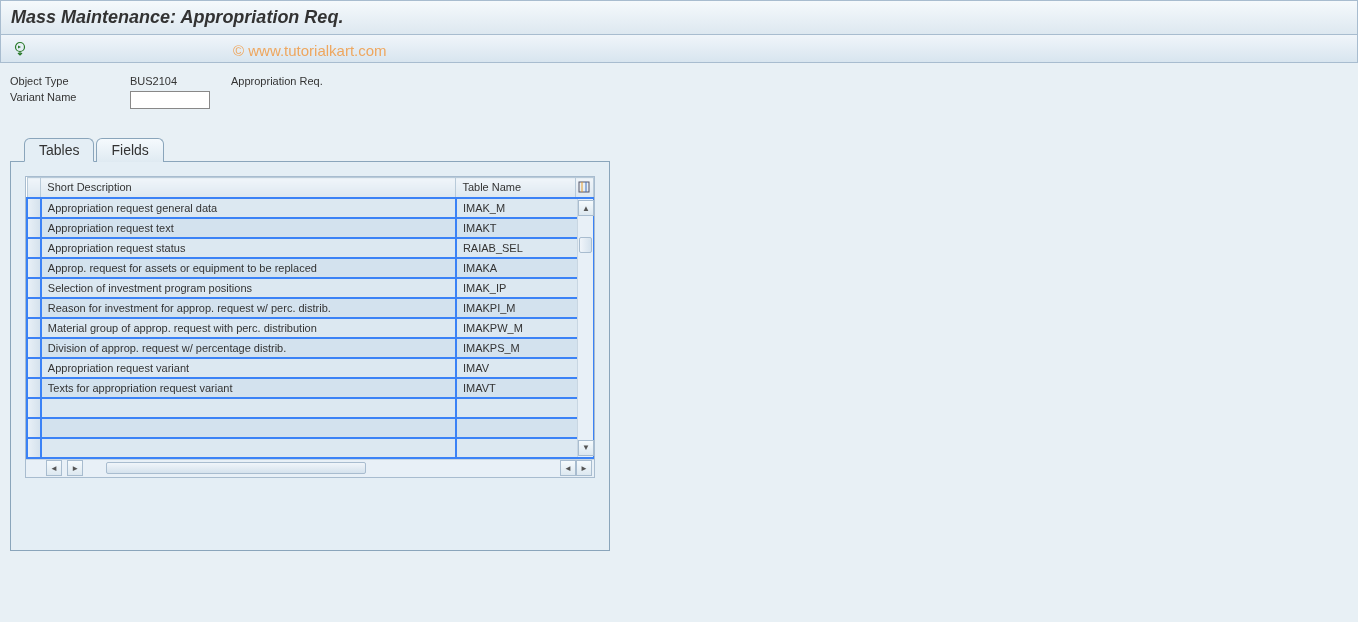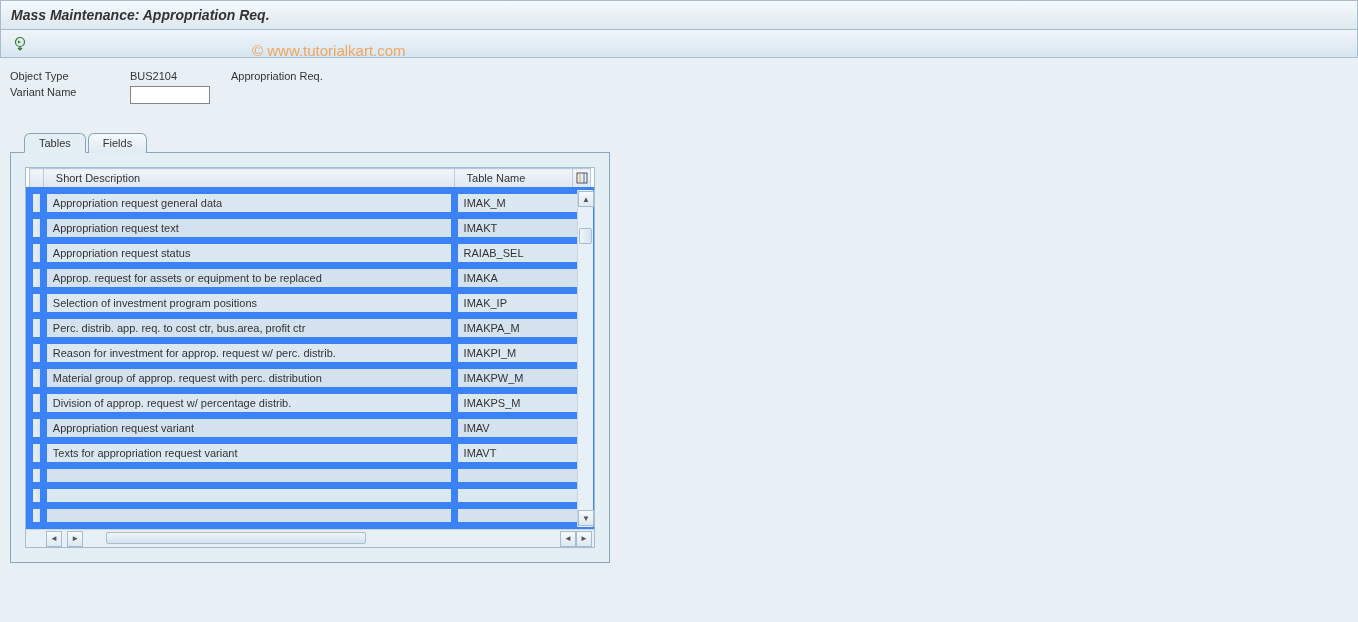--- a/index.html
+++ b/index.html
@@ -11,21 +11,21 @@
       height: 622px;
       overflow: hidden;
       position: relative;
     }
     .title-bar {
       background: linear-gradient(to bottom, #f5f9fc, #dde8f0);
       border: 1px solid #a8bccf;
       padding: 6px 10px;
       font-weight: bold;
       font-style: italic;
-      font-size: 14px;
+      font-size: 18px;
       color: #333;
     }
     .toolbar {
       background: linear-gradient(to bottom, #f0f5fa, #d8e5ef);
       border: 1px solid #a8bccf;
       border-top: none;
       padding: 4px 10px;
       height: 28px;
       display: flex;
       align-items: center;
@@ -34,21 +34,21 @@
       width: 18px;
       height: 18px;
       display: flex;
       align-items: center;
       justify-content: center;
       cursor: pointer;
     }
     .watermark {
       position: absolute;
       top: 42px;
-      left: 252px;
+      left: 233px;
       color: #f0a050;
       font-size: 15px;
       opacity: 0.9;
       pointer-events: none;
       font-family: Arial, sans-serif;
     }
     .content-area {
       padding: 12px 10px;
     }
     .form-row {
@@ -84,21 +84,21 @@
       position: relative;
       z-index: 2;
     }
     .tab {
       padding: 3px 14px;
       border: 1px solid #8aa5bb;
       border-bottom: none;
       border-top-left-radius: 6px;
       border-top-right-radius: 6px;
       background: linear-gradient(to bottom, #f5fafd, #dfeaf2);
-      font-size: 11px;
+      font-size: 14px;
       color: #333;
       cursor: pointer;
       margin-right: 2px;
       position: relative;
       top: 1px;
     }
     .tab.active {
       background: #e4eef5;
       border-bottom: 1px solid #e4eef5;
     }
@@ -115,37 +115,37 @@
       border: 1px solid #a8bccf;
     }
     .data-table {
       width: 100%;
       border-collapse: collapse;
       font-size: 11px;
     }
     .data-table th {
       background: linear-gradient(to bottom, #f0f5fa, #dde8f0);
       border: 1px solid #b8cad9;
-      padding: 3px 12px;
+      padding: 3px 6px;
       text-align: left;
       font-weight: normal;
       color: #333;
       height: 20px;
     }
     .data-table th.row-handle-header {
       width: 14px;
       padding: 0;
     }
     .data-table th.config-header {
       width: 18px;
       padding: 0;
       text-align: center;
     }
     .data-table td {
-      border: 7px solid #3b82f6;
+      border: 2px solid #3b82f6;
       padding: 3px 6px;
       color: #333;
       background: #dce8f1;
       height: 20px;
     }
     .data-table td.row-handle {
       width: 14px;
       background: linear-gradient(to right, #e8f0f7, #d5e2ed);
       padding: 0;
       cursor: pointer;
@@ -288,25 +288,20 @@
                 <td>Approp. request for assets or equipment to be replaced</td>
                 <td colspan="2">IMAKA</td>
               </tr>
               <tr>
                 <td class="row-handle"></td>
                 <td>Selection of investment program positions</td>
                 <td colspan="2">IMAK_IP</td>
               </tr>
               <tr>
                 <td class="row-handle"></td>
-                <td>Perc. distrib. app. req. to cost ctr, bus.area, profit ctr</td>
-                <td colspan="2">IMAKPA_M</td>
-              </tr>
-              <tr>
-                <td class="row-handle"></td>
                 <td>Reason for investment for approp. request w/ perc. distrib.</td>
                 <td colspan="2">IMAKPI_M</td>
               </tr>
               <tr>
                 <td class="row-handle"></td>
                 <td>Material group of approp. request with perc. distribution</td>
                 <td colspan="2">IMAKPW_M</td>
               </tr>
               <tr>
                 <td class="row-handle"></td>

